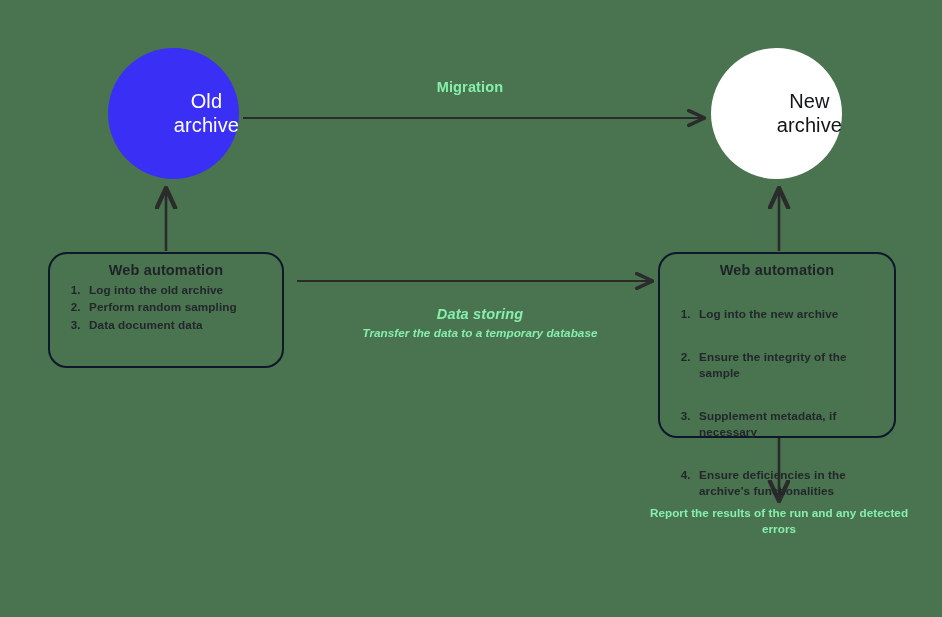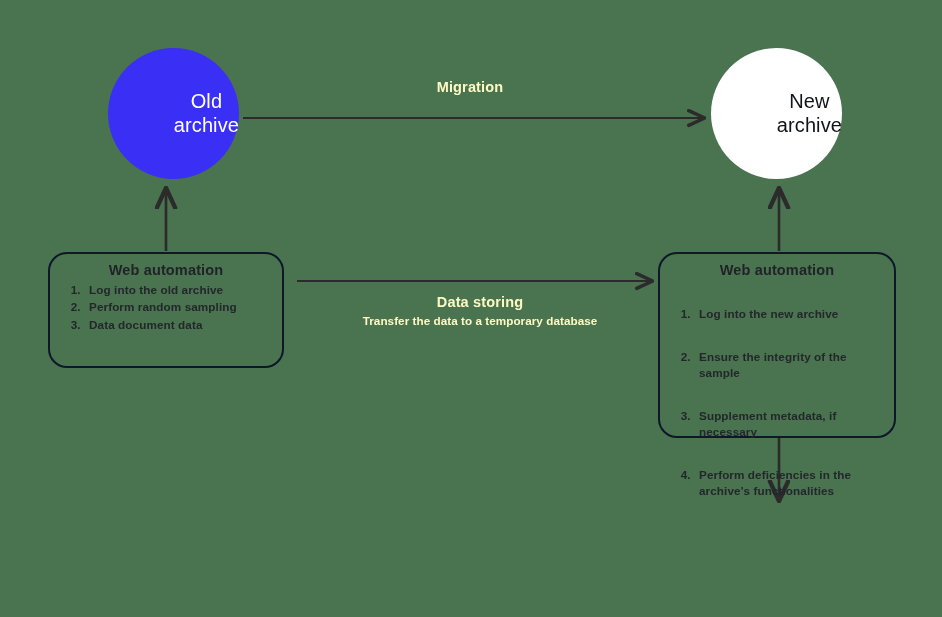--- a/index.html
+++ b/index.html
@@ -97,21 +97,21 @@
   }
   #right-process-box .box-list li {
     margin-bottom: 4px;
     margin-top: 28px;
   }
 
   
   .edge-label {
     position: absolute;
     text-align: center;
-    color: #fef9c3;
+    color: #86efac;
   }
   .edge-label .edge-title {
     display: block;
     font-size: 14.5px;
     font-weight: 700;
     letter-spacing: 0.15px;
     line-height: 1.3;
   }
   .edge-label .edge-sub {
     display: block;
@@ -122,22 +122,23 @@
     margin-top: 1px;
     text-align: center;
   }
   #migration-label {
     left: 370px;
     top: 78px;
     width: 200px;
   }
   #data-storing-label {
     left: 330px;
-    top: 293px;
+    top: 305px;
     width: 300px;
+    font-style: italic;
   }
   #reporting-label {
     left: 649px;
     top: 504px;
     width: 260px;
   }
 
   
   #arrows {
     position: absolute;
@@ -189,29 +190,30 @@
       <li>Data document data</li>
     </ol>
   </div>
 
   <div id="right-process-box" class="process-box">
     <div class="box-title">Web automation</div>
     <ol class="box-list">
       <li>Log into the new archive</li>
       <li>Ensure the integrity of the sample</li>
       <li>Supplement metadata, if necessary</li>
-      <li>Perform deficiencies in the archive's functionalities</li>
+      <li>Ensure deficiencies in the archive's functionalities</li>
     </ol>
   </div>
 
   <div id="migration-label" class="edge-label">
     <span class="edge-title">Migration</span>
   </div>
 
   <div id="data-storing-label" class="edge-label">
     <span class="edge-title">Data storing</span>
     <span class="edge-sub">Transfer the data to a temporary database</span>
   </div>
 
   <div id="reporting-label" class="edge-label">
+    <span class="edge-sub">Report the results of the run and any detected errors</span>
   </div>
 
 </div>
 
 </body></html>

